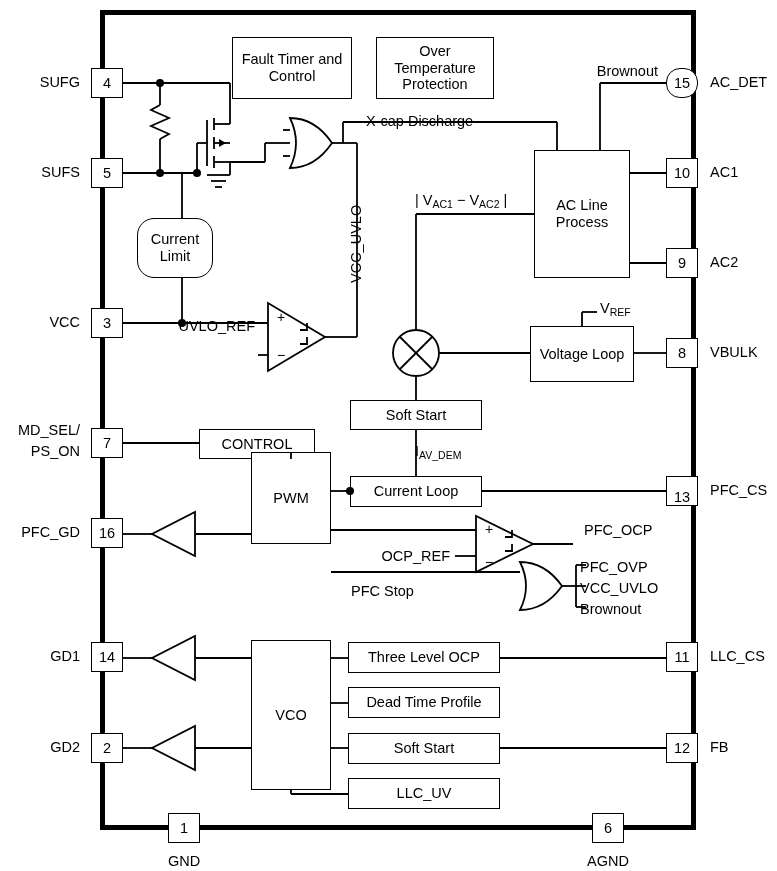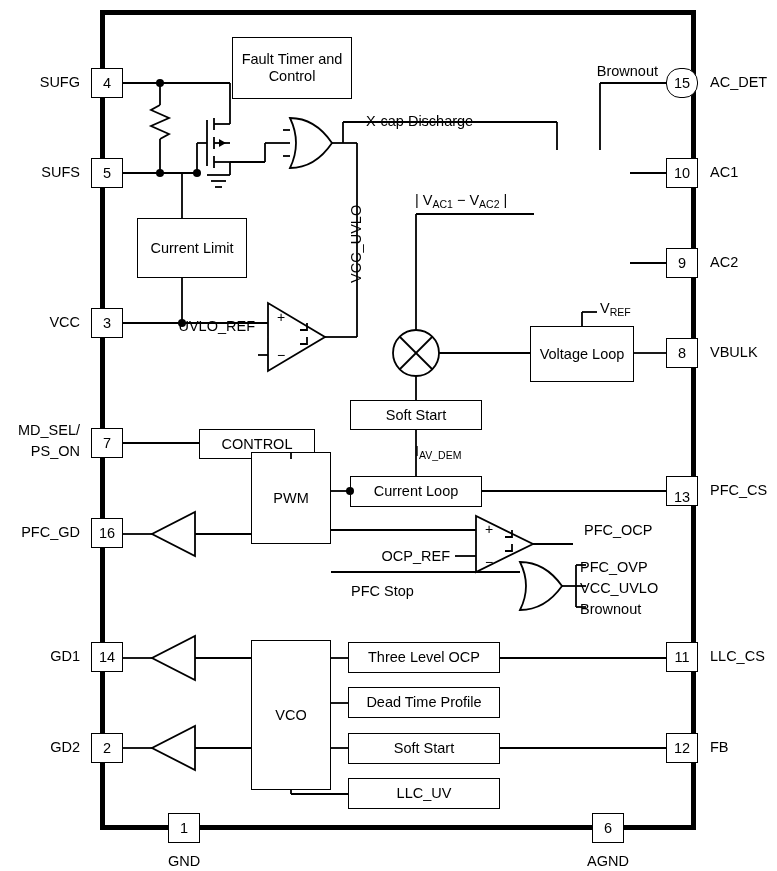--- a/index.html
+++ b/index.html
@@ -167,25 +167,31 @@
 
   <div class="pinbox" style="left:592px; top:813px; width:32px; height:30px;">
       <span>6</span>
     </div>
   <div class="lbl c" style="left:608px; top:853px;">AGND</div>
 
   <div class="box" style="left:232px; top:37px; width:120px; height:62px;">
       <span>Fault Timer and Control</span>
     </div>
 
-
-  <div class="box" style="left:137px; top:218px; width:110px; height:60px;">
+  <div class="box" style="left:376px; top:37px; width:118px; height:62px;">
+      <span>Over Temperature Protection</span>
+    </div>
+
+  <div class="box" style="left:137px; top:218px; width:76px; height:60px;border-radius:17px;">
       <span>Current Limit</span>
     </div>
 
+  <div class="box" style="left:534px; top:150px; width:96px; height:128px;">
+      <span>AC Line Process</span>
+    </div>
 
   <div class="box" style="left:530px; top:326px; width:104px; height:56px;">
       <span>Voltage Loop</span>
     </div>
 
   <div class="box" style="left:350px; top:400px; width:132px; height:30px;">
       <span>Soft Start</span>
     </div>
 
   <div class="box" style="left:199px; top:429px; width:116px; height:30px;">

